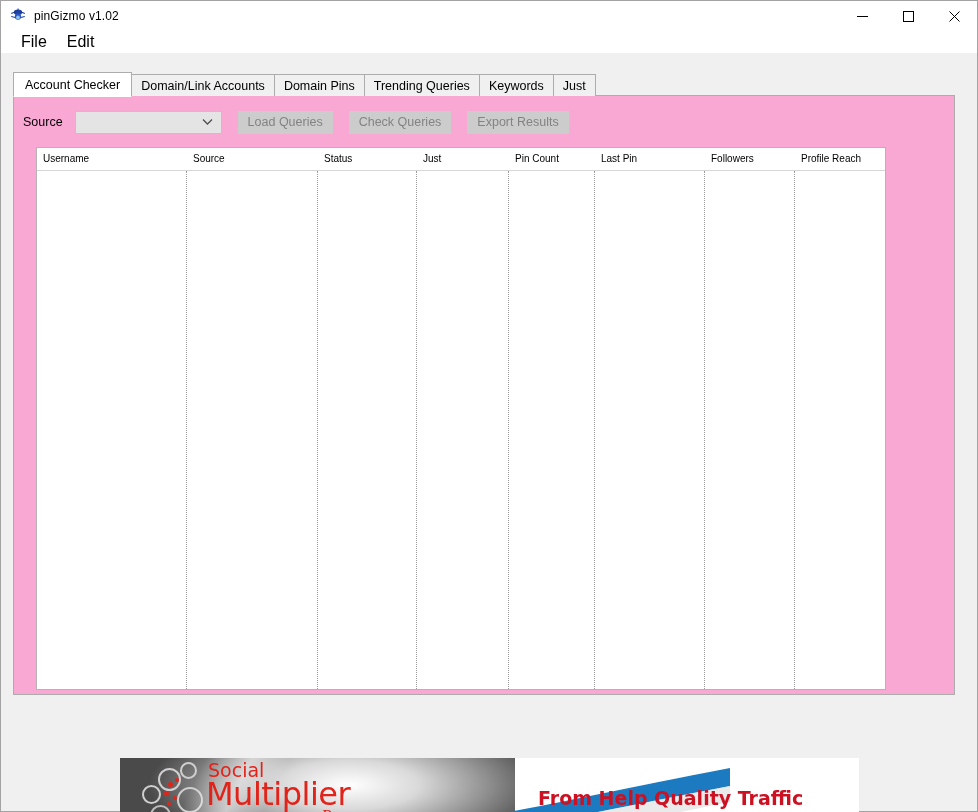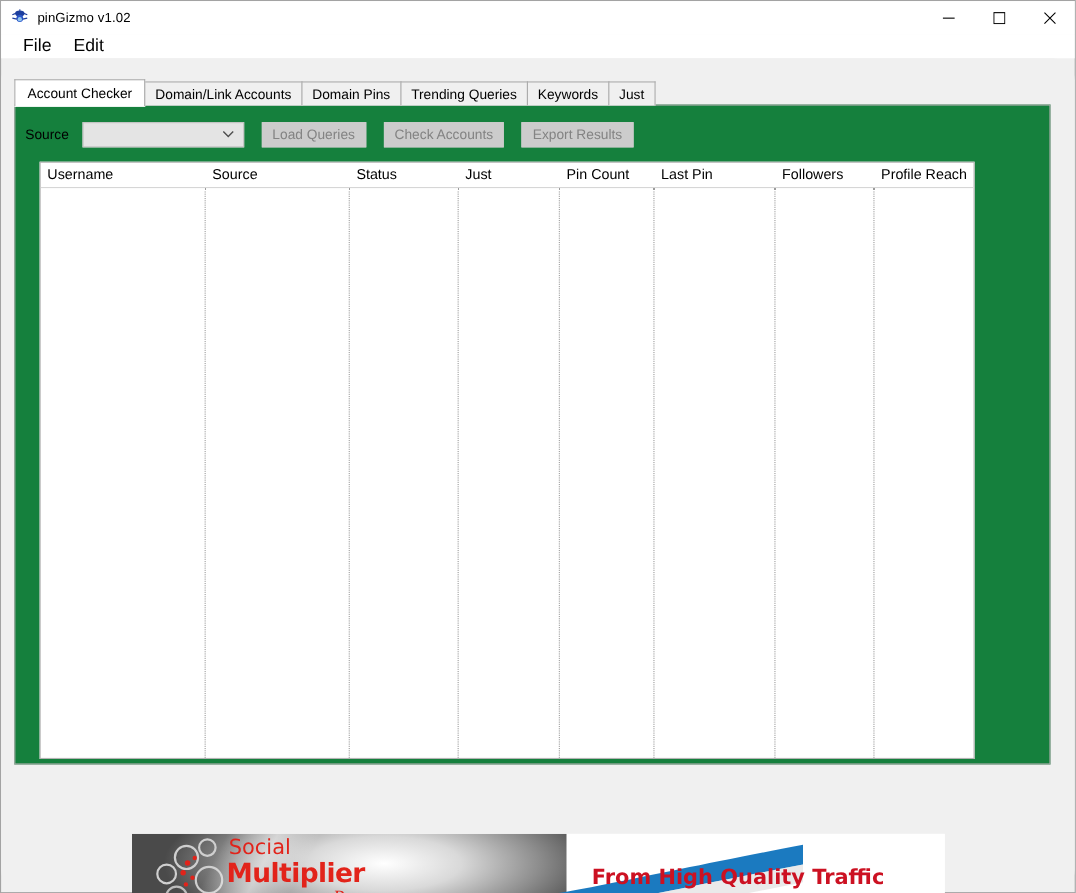--- a/index.html
+++ b/index.html
@@ -130,21 +130,21 @@
     border-bottom: 1px solid #ffffff;
     margin-bottom: -1px;
     padding: 0 11px;
   }
   #tabpage {
     position: absolute;
     left: 0;
     top: 23px;
     right: 0;
     bottom: 0;
-    background: #15803d;
+    background: #f9a8d4;
     border: 1px solid #acacac;
     box-sizing: border-box;
   }
 
   
   #toolbar {
     position: absolute;
     left: 9px;
     top: 14px;
     height: 24px;
@@ -208,21 +208,21 @@
     box-sizing: border-box;
     overflow: hidden;
   }
   #grid-header {
     display: flex;
     height: 23px;
     border-bottom: 1px solid #d6d6d6;
     box-sizing: border-box;
   }
   .col-head {
-    font-size: 13px;
+    font-size: 10px;
     color: #000;
     padding-left: 6px;
     line-height: 22px;
     box-sizing: border-box;
     cursor: default;
     white-space: nowrap;
     overflow: hidden;
     flex: 0 0 auto;
   }
   #grid-body {
@@ -282,22 +282,22 @@
   }
   #sm-social {
     font-family: "DejaVu Sans", sans-serif;
     font-size: 19px;
     color: #e2231a;
     line-height: 20px;
     margin-left: 2px;
   }
   #sm-multiplier {
     font-family: "DejaVu Sans", sans-serif;
-    font-weight: bold;
-    font-size: 24px;
+    font-weight: normal;
+    font-size: 32px;
     color: #e2231a;
     line-height: 28px;
     letter-spacing: -0.5px;
   }
   #sm-pro {
     font-family: "Liberation Serif", serif;
     font-style: italic;
     font-size: 17px;
     color: #e2231a;
     line-height: 16px;
@@ -386,21 +386,21 @@
           <span id="source-label">Source</span>
 
           <div id="source-combo">
             <span id="combo-value"></span>
             <svg class="chev" width="11" height="8" viewBox="0 0 11 8">
               <path d="M1 1.5 L5.5 6 L10 1.5" stroke="#4f4f4f" stroke-width="1.3" fill="none"></path>
             </svg>
           </div>
 
           <div class="btn">Load Queries</div>
-          <div class="btn">Check Accounts</div>
+          <div class="btn">Check Queries</div>
           <div class="btn">Export Results</div>
         </div>
 
         <div id="grid">
 
           <div id="grid-header">
             <div class="col-head" style="width:150px">Username</div>
             <div class="col-head" style="width:131px">Source</div>
             <div class="col-head" style="width:99px">Status</div>
             <div class="col-head" style="width:92px">Just</div>
@@ -445,18 +445,18 @@
         <path d="M0 46 C 90 46, 150 26, 330 -8 L330 10 C 150 44, 95 62, 0 62 Z" fill="#1b7ac0"></path>
         <path d="M0 62 C 95 62, 150 44, 330 10 L330 26 C 160 60, 100 76, 0 76 Z" fill="#d8d8d8" opacity="0.55"></path>
       </svg>
 
       <div id="sm-wordmark">
         <div id="sm-social">Social</div>
         <div id="sm-multiplier">Multiplier</div>
         <div id="sm-pro">Pro</div>
       </div>
 
-      <div id="banner-head2">From High Quality Traffic</div>
+      <div id="banner-head2">From Help Quality Traffic</div>
 
     </div>
 
   </div>
 </div>
 
 </body></html>

